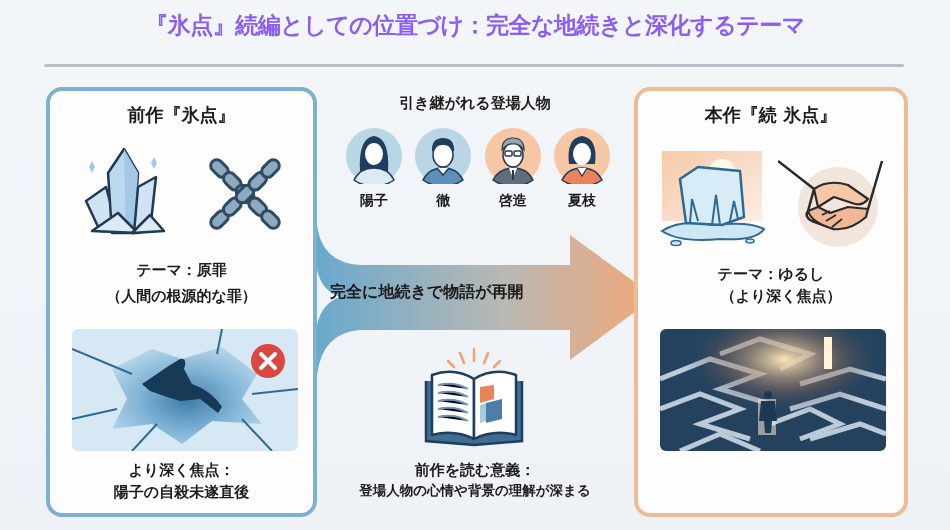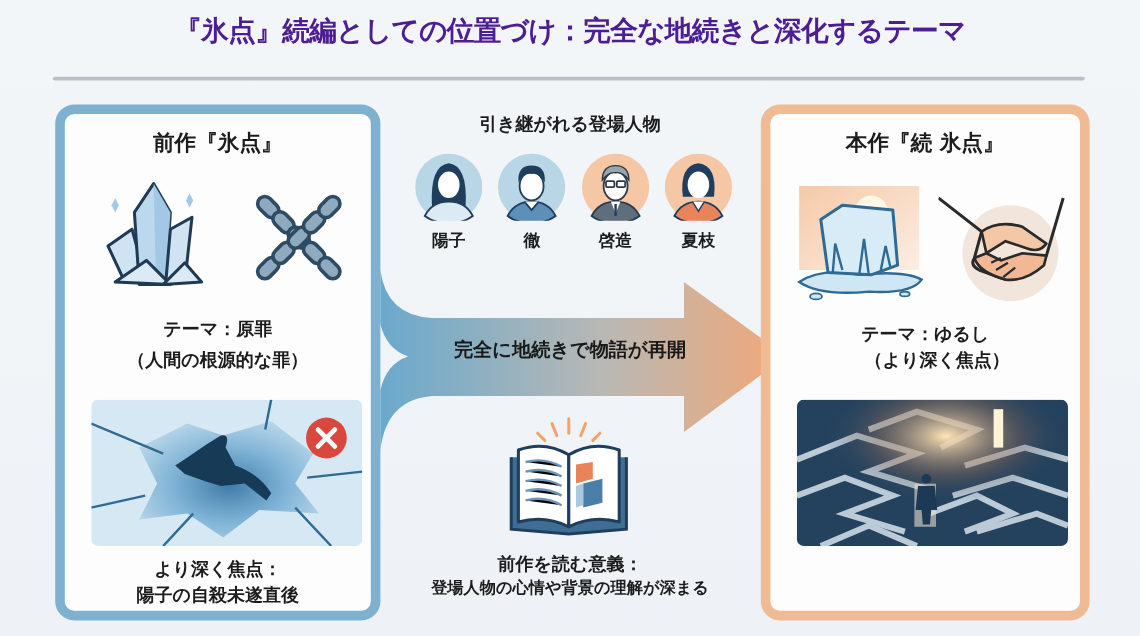--- a/index.html
+++ b/index.html
@@ -6,29 +6,29 @@
   html, body { width: 950px; height: 530px; overflow: hidden; }
   body {
     background: linear-gradient(180deg, #f3f6f9 0%, #eef2f6 100%);
     font-family: "DejaVu Sans", "Liberation Sans", sans-serif;
     color: #1c1c1c;
     position: relative;
   }
   .title {
     position: absolute; left: 0; top: 10px; width: 950px;
     text-align: center; font-size: 23px; font-weight: bold; letter-spacing: -0.5px;
-    color: #4c1d95;
+    color: #8b5cf6;
   }
   .divider {
     position: absolute; left: 44px; top: 64px; width: 860px; height: 3px;
     background: #b9bfc6; border-radius: 2px;
   }
   .panel {
     position: absolute; top: 87px; height: 430px; background: #fdfdfe;
-    border-radius: 16px; border: 8px solid #701a75;
+    border-radius: 16px; border: 4px solid #701a75;
   }
   .panel.left { left: 46px; width: 271px; border-color: #7eb1cf; }
   .panel.right { left: 634px; width: 274px; border-color: #efbb94; }
   .panel-title {
     position: absolute; left: 0; width: 100%; top: 12px; text-align: center;
     font-size: 18px; font-weight: bold;
   }
   .icon-box { position: absolute; }
   .theme {
     position: absolute; left: 0; width: 100%; text-align: center;
@@ -43,21 +43,21 @@
   }
   .center-head {
     position: absolute; left: 320px; width: 310px; top: 94px; text-align: center;
     font-size: 15px; font-weight: bold;
   }
   .chars { position: absolute; left: 343px; top: 128px; width: 270px; display: flex; justify-content: space-between; }
   .char { width: 62px; display: flex; flex-direction: column; align-items: center; }
   .char-name { margin-top: 8px; font-size: 14px; font-weight: bold; }
   .arrow-svg { position: absolute; left: 300px; top: 225px; }
   .arrow-label {
-    position: absolute; left: 330px; top: 282px; width: 290px; text-align: center;
+    position: absolute; left: 330px; top: 282px; width: 290px; text-align: left;
     font-size: 16px; font-weight: bold; color: #1a1a1a;
   }
   .book { position: absolute; left: 420px; top: 345px; }
   .reason {
     position: absolute; left: 320px; width: 310px; top: 460px; text-align: center;
     font-size: 13.5px; font-weight: bold; line-height: 20px;
   }
 </style>
 </head>
 <body>

